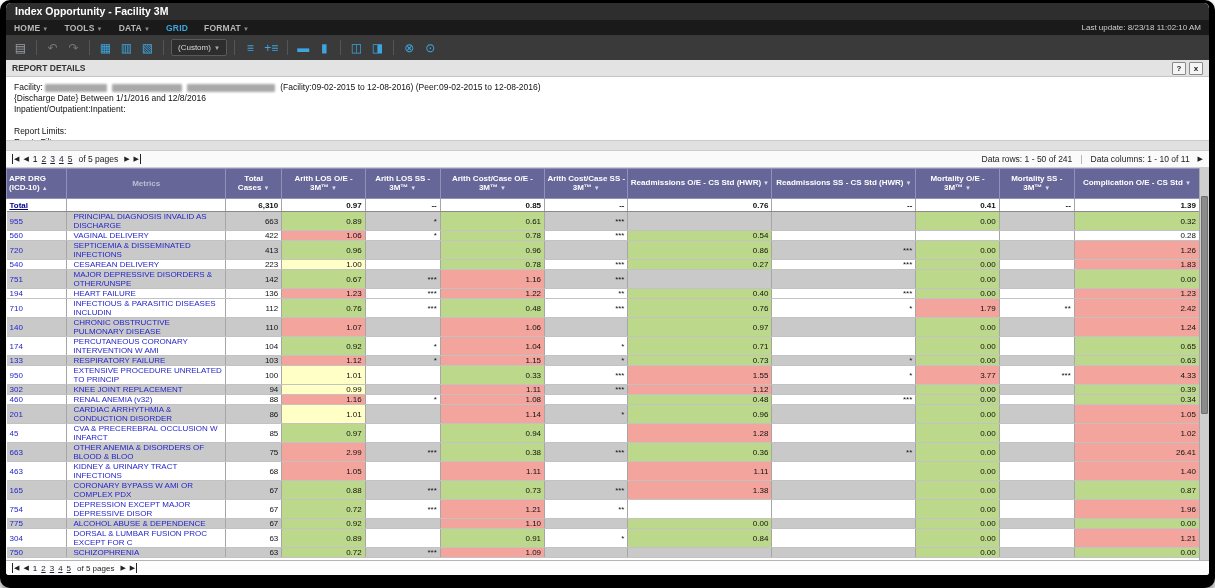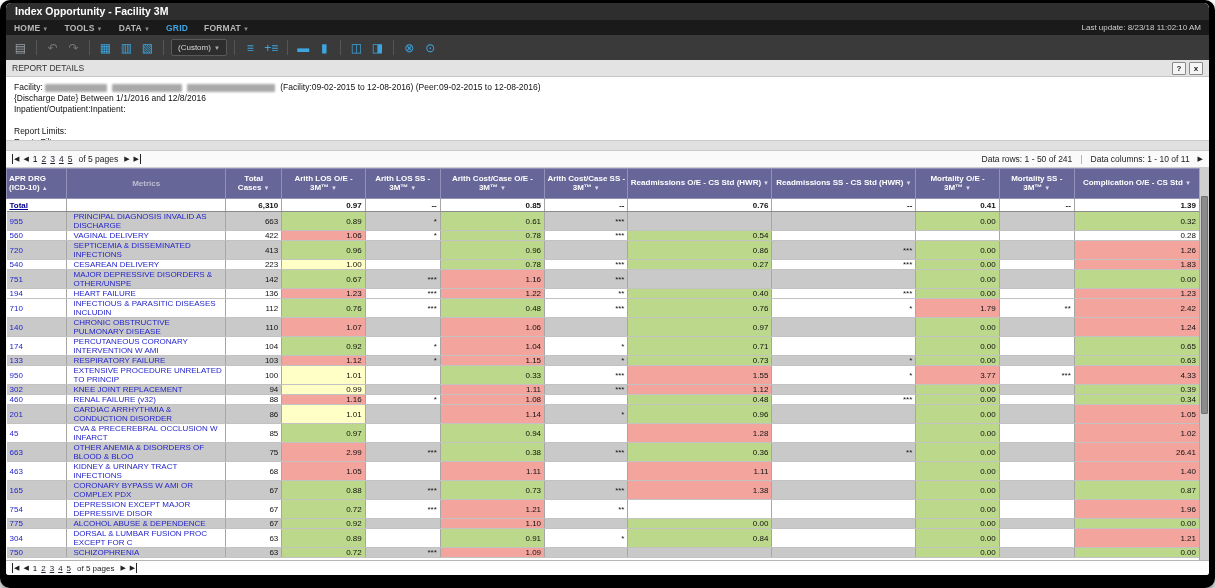--- a/index.html
+++ b/index.html
@@ -20,21 +20,21 @@
   .tb-icon{width:17px;height:17px;display:flex;align-items:center;justify-content:center;font-size:12px;
            color:#3da5e0;cursor:pointer;border-radius:2px;}
   .tb-icon.gray{color:#9aa0a6;}.tb-icon.dim{color:#777;}
   .tb-sep{width:1px;height:15px;background:#555;margin:0 3px;}
   .tb-dropdown{background:#2d2d2d;border:1px solid #5a5a5a;color:#d8d8d8;font-size:8px;padding:1px 6px;
                border-radius:2px;cursor:pointer;height:13px;line-height:13px;}
   .tb-dropdown .caret{font-size:6px;margin-left:3px;color:#aaa;}
   
   .report-hd{background:#e3e3e3;border-bottom:1px solid #c6c6c6;height:16px;display:flex;align-items:center;
              padding:0 6px;flex:0 0 auto;}
-  .report-hd .rtitle{font-size:8.5px;font-weight:normal;color:#333;flex:1;}
+  .report-hd .rtitle{font-size:8.5px;font-weight:bold;color:#333;flex:1;}
   .mini-btn{width:12px;height:11px;border:1px solid #8a8a8a;background:#f5f5f5;font-size:8px;font-weight:bold;
             color:#222;display:flex;align-items:center;justify-content:center;margin-left:3px;cursor:pointer;border-radius:1px;}
   .report-body{background:#fff;padding:5px 8px 2px 8px;font-size:8.5px;line-height:11px;color:#111;flex:0 0 auto;height:56px;}
   .redacted{display:inline-block;height:8px;background:#a9a9a9;border-radius:1px;filter:blur(1.2px);
             vertical-align:middle;margin:0 3px 0 2px;}
   .gap-band{height:9px;background:#e0e0e0;border-top:1px solid #cbcbcb;border-bottom:1px solid #cbcbcb;flex:0 0 auto;}
   
   .pagerbar{background:#fafafa;height:16px;display:flex;align-items:center;font-size:8.5px;color:#111;
             padding:0 6px;flex:0 0 auto;border-bottom:1px solid #cfcfcf;}
   .pager{display:flex;align-items:center;gap:4px;}
@@ -365,21 +365,21 @@
                 <td class="num c-r">1.11</td>
                 <td class="num">***</td>
                 <td class="num c-r">1.12</td>
                 <td class="num"></td>
                 <td class="num c-g">0.00</td>
                 <td class="num"></td>
                 <td class="num c-g">0.39</td>
               </tr>
               <tr class="even">
                 <td class="code">460</td>
-                <td class="metric">RENAL FAILURE (v32)</td>
+                <td class="metric">RENAL ANEMIA (v32)</td>
                 <td class="num">88</td>
                 <td class="num c-r">1.16</td>
                 <td class="num">*</td>
                 <td class="num c-r">1.08</td>
                 <td class="num"></td>
                 <td class="num c-g">0.48</td>
                 <td class="num">***</td>
                 <td class="num c-g">0.00</td>
                 <td class="num"></td>
                 <td class="num c-g">0.34</td>

